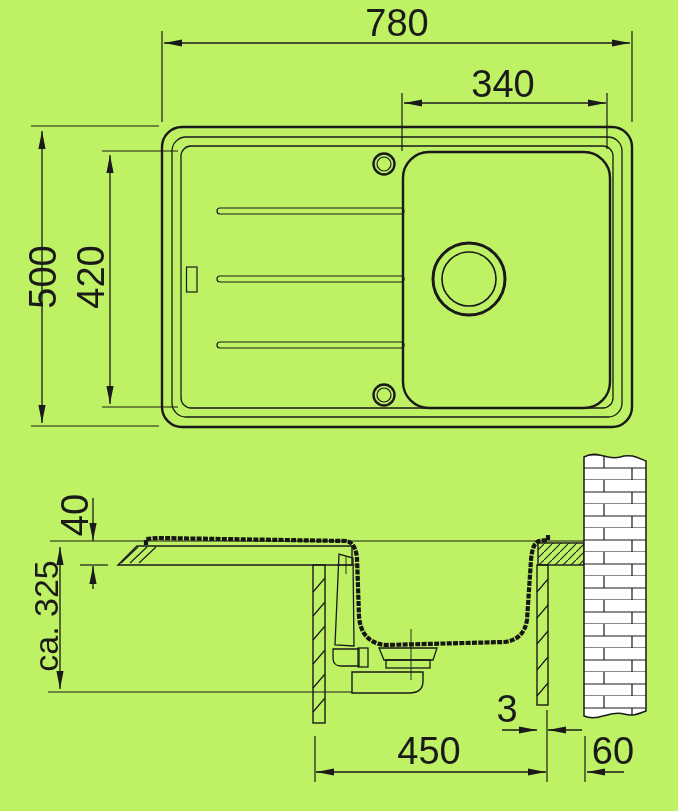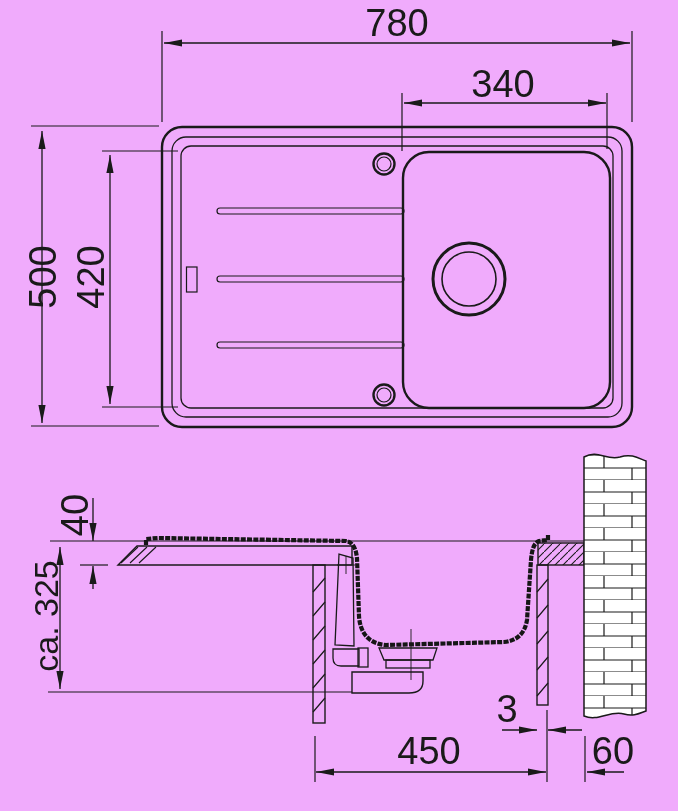--- a/index.html
+++ b/index.html
@@ -1,16 +1,16 @@
 <!DOCTYPE html>
 <html><head>
 <meta charset="utf-8">
 <style>
   html,body{margin:0;padding:0;background:#ffffff;}
-  .canvas{position:relative;width:678px;height:811px;background:#f0abfc;overflow:hidden;}
+  .canvas{position:relative;width:678px;height:811px;background:#bef264;overflow:hidden;}
   svg{display:block;}
   .dim{font-family:"Liberation Sans","DejaVu Sans",sans-serif;font-size:38px;fill:#1a1a1a;}
   .dim-small{font-family:"Liberation Sans","DejaVu Sans",sans-serif;font-size:34px;fill:#1a1a1a;}
   .ln{stroke:#1a1a1a;fill:none;}
 </style>
 </head>
 <body>
 
 <div class="canvas">
 <svg width="678" height="811" viewBox="0 0 678 811" xmlns="http://www.w3.org/2000/svg">

